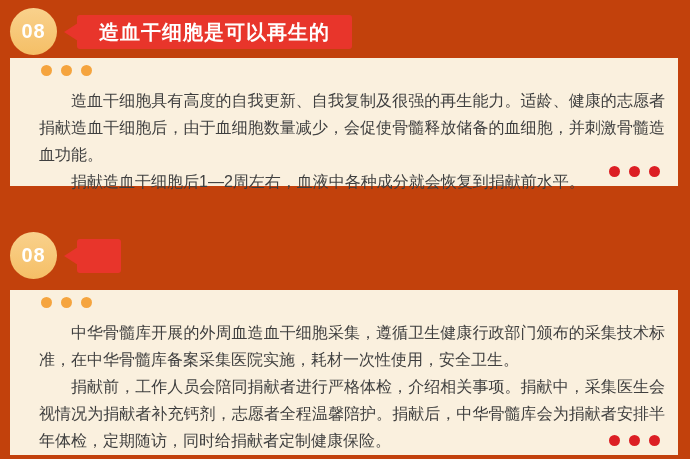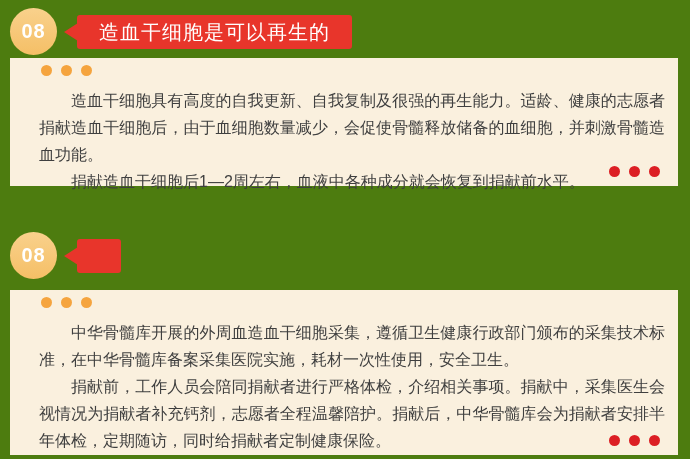--- a/index.html
+++ b/index.html
@@ -6,21 +6,21 @@
   html, body { background: #ffffff; }
   body {
     font-family: "Liberation Sans", sans-serif;
     width: 690px;
     height: 459px;
     overflow: hidden;
   }
   .page {
     width: 690px;
     height: 459px;
-    background: #4d7c0f;
+    background: #c2410c;
     padding: 8px 10px 4px 10px;
   }
   .section-header {
     display: flex;
     align-items: center;
     height: 47px;
   }
   .badge {
     width: 47px;
     height: 47px;
@@ -33,21 +33,21 @@
     align-items: center;
     justify-content: center;
     flex: 0 0 auto;
     letter-spacing: 1px;
   }
   .banner {
     position: relative;
     margin-left: 20px;
     background: #e8352b;
     color: #ffffff;
-    font-weight: normal;
+    font-weight: bold;
     font-size: 20px;
     line-height: 34px;
     height: 34px;
     padding: 0 22px;
     border-radius: 3px;
     letter-spacing: 1px;
     white-space: nowrap;
   }
   .banner-arrow {
     position: absolute;

